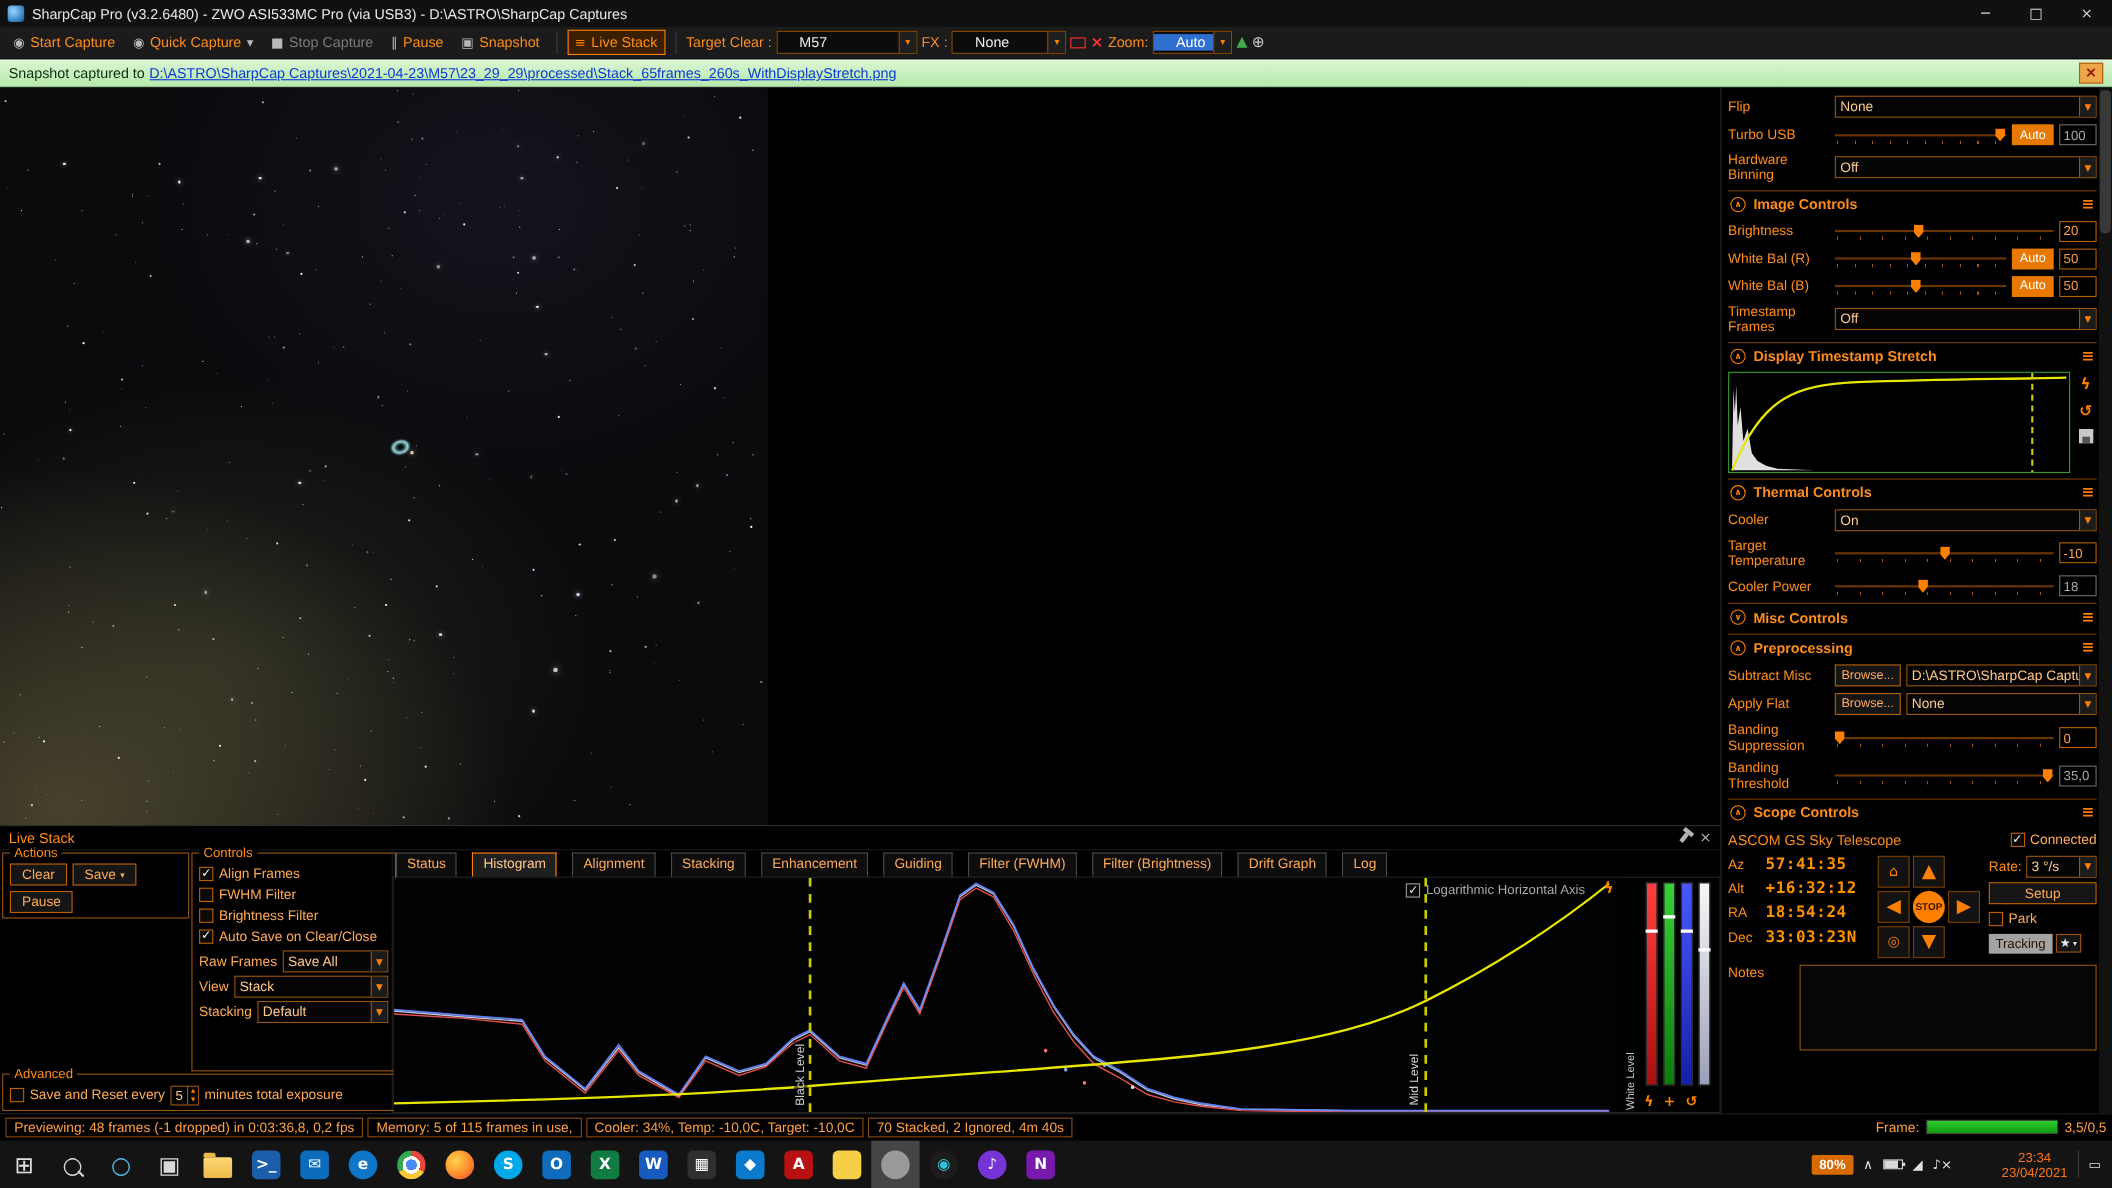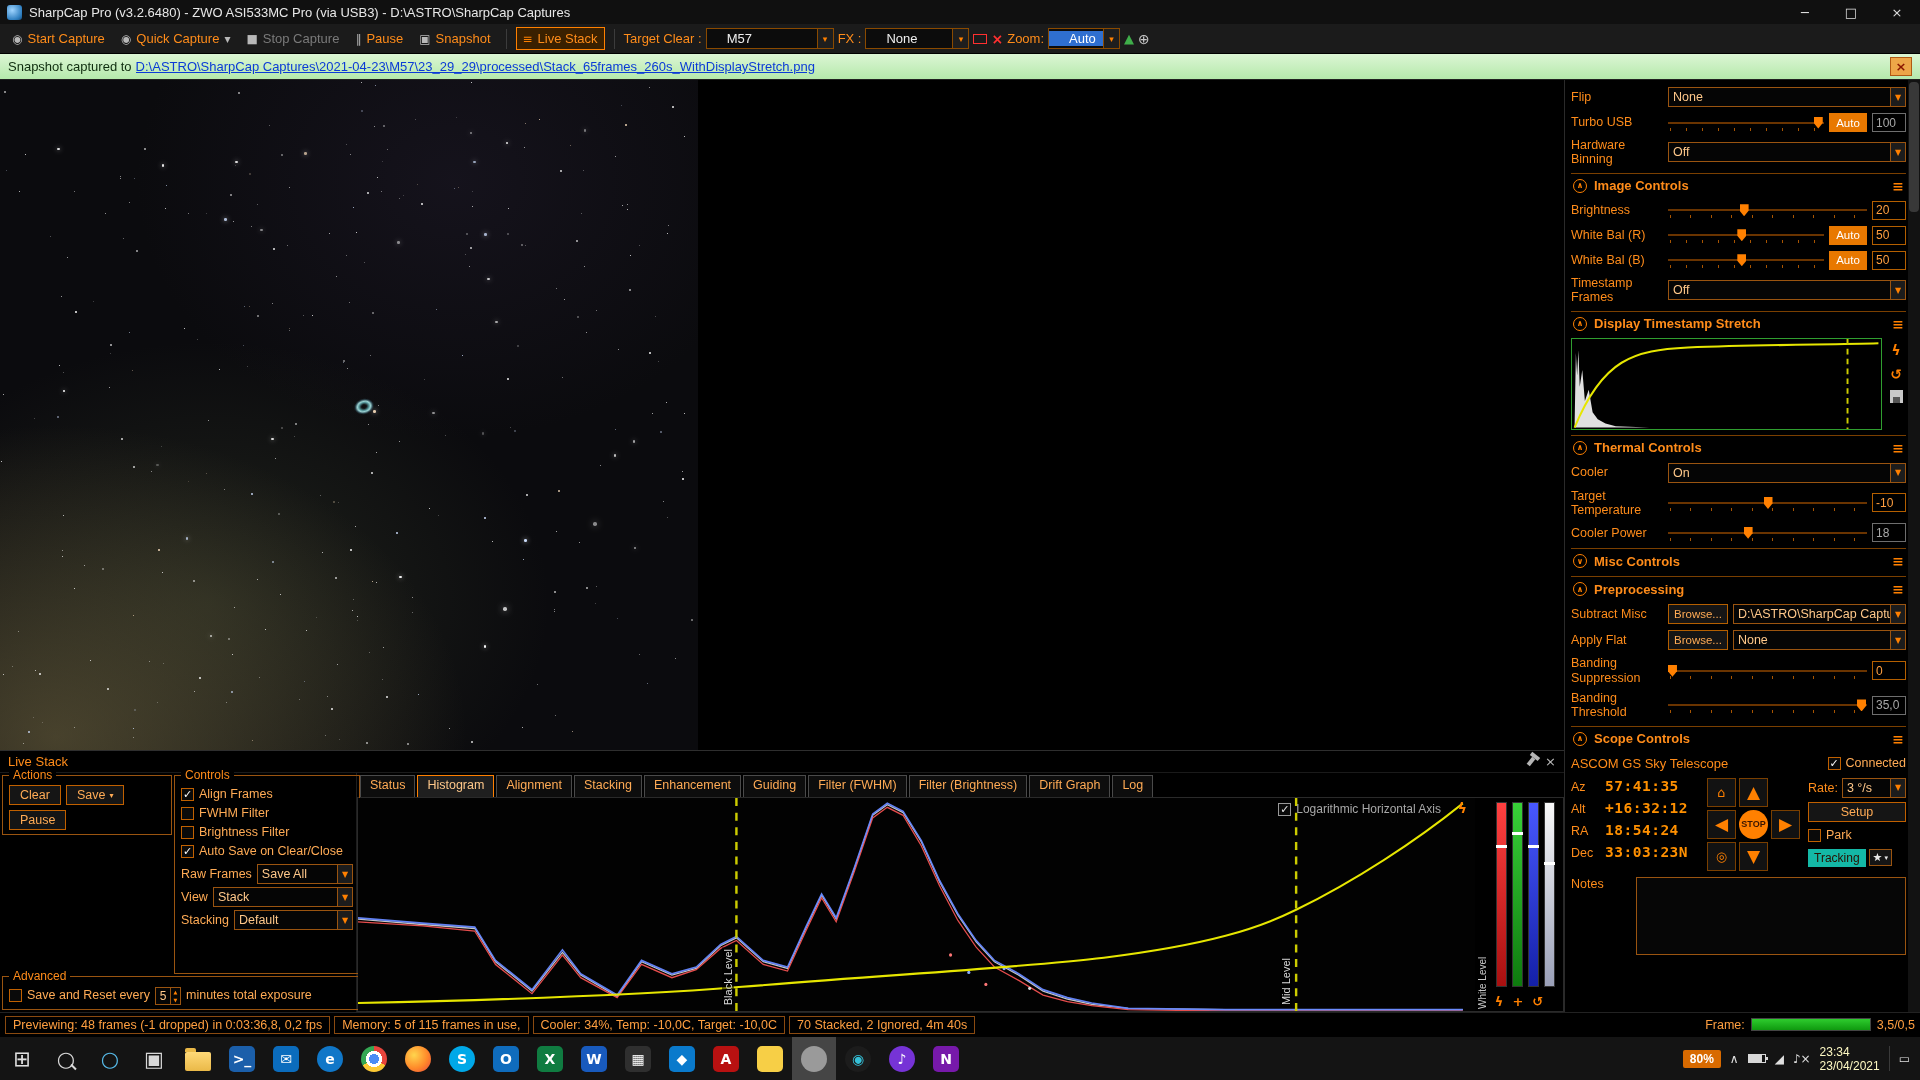--- a/index.html
+++ b/index.html
@@ -76,21 +76,21 @@
   .ls-dd-row { display:flex; align-items:center; gap:5px; margin-top:3px; color:#ffab55; font-size:12.5px; }
   .dd { height:20px; background:#050505; border:1px solid #9a5410; color:#ffc88a; display:flex; align-items:center; font-size:12.5px; position:relative; min-width:0; }
   .dd-val { padding:0 4px; flex:1; white-space:nowrap; overflow:hidden; }
   .dd-arrow { width:15px; height:100%; background:#1c1c1c; border-left:1px solid #9a5410; color:#ff8000; font-size:8px; display:flex; align-items:center; justify-content:center; flex-shrink:0; }
   .spin { display:inline-flex; border:1px solid #9a5410; height:18px; background:#050505; }
   .spin-val { width:14px; color:#ffc88a; text-align:center; font-size:12px; line-height:16px; }
   .spin-arr { width:10px; display:flex; flex-direction:column; color:#ff8000; font-size:5px; line-height:8px; align-items:center; justify-content:center; border-left:1px solid #9a5410; }
 
   
   .hist-panel { flex:1; min-width:0; display:flex; flex-direction:column; border-left:1px solid #1e1e1e; }
-  .tabsrow { height:24px; display:flex; gap:2px; padding:2px 3px 0 3px; }
+  .tabsrow { height:24px; display:flex; gap:14px; padding:2px 3px 0 3px; }
   .tab { border:1px solid #4a4a4a; border-bottom:none; background:#0d0d0d; color:#ffab55; font-size:12.5px; padding:2px 9px; }
   .tab.active { border-color:#ff8000; background:#1f1f1f; color:#ffc88a; }
   .graph-wrap { flex:1; min-height:0; display:flex; border:1px solid #2a2a2a; }
   .graph { flex:1; position:relative; background:#020202; }
   .graph svg { position:absolute; inset:0; width:100%; height:100%; }
   .vlabel { position:absolute; bottom:4px; writing-mode:vertical-rl; transform:rotate(180deg); color:#d8d8d8; font-size:11px; background:rgba(0,0,0,.55); padding:2px 0; }
   .logaxis { position:absolute; top:4px; right:34px; display:flex; align-items:center; gap:5px; color:#a8a8a8; font-size:12px; }
   .graph-flash { position:absolute; top:2px; right:8px; color:#ff8000; font-size:14px; font-weight:bold; }
   .rgb-col { width:88px; flex-shrink:0; background:#000; display:flex; padding:4px 2px 2px 2px; position:relative; }
   .wl-label { writing-mode:vertical-rl; transform:rotate(180deg); color:#c8c8c8; font-size:10px; margin-right:1px; }
@@ -136,21 +136,21 @@
   .coords { width:128px; flex-shrink:0; }
   .coord { display:flex; align-items:baseline; height:22px; }
   .cl { width:34px; color:#ff8c1a; font-size:12.5px; }
   .cv { font-family:"DejaVu Sans Mono", monospace; font-weight:bold; color:#ff9000; font-size:14.5px; letter-spacing:.5px; }
   .pad { display:grid; grid-template-columns:repeat(3,29px); grid-template-rows:repeat(3,29px); gap:3px; }
   .pcell { display:flex; align-items:center; justify-content:center; }
   .pbtn { width:29px; height:29px; background:#121212; border:1px solid #7a3f00; color:#ff8000; font-size:17px; display:flex; align-items:center; justify-content:center; }
   .stopbtn { width:29px; height:29px; border-radius:50%; background:#ff8000; color:#3a1500; font-size:9px; font-weight:bold; display:flex; align-items:center; justify-content:center; }
   .scope-right { flex:1; display:flex; flex-direction:column; gap:4px; }
   .rate-row { display:flex; align-items:center; gap:4px; color:#ff8c1a; font-size:12.5px; }
-  .trackbtn { background:#14b8a6; color:#2a1000; font-size:12px; padding:2px 6px; }
+  .trackbtn { background:#a3a3a3; color:#2a1000; font-size:12px; padding:2px 6px; }
   .starbox { border:1px solid #9a5410; background:#151515; color:#e8e8e8; font-size:11px; padding:1px 3px; display:flex; align-items:center; gap:2px; }
   .notes-row { display:flex; gap:5px; padding:4px 0; color:#ff8c1a; font-size:12.5px; }
   .notes { flex:1; height:78px; background:#060606; border:1px solid #9a5410; resize:none; color:#ffc88a; }
 
   
   .statusbar { height:24px; background:#000; border-top:1px solid #222; display:flex; align-items:center; gap:4px; padding:0 5px; }
   .seg { border:1px solid #8a4a10; color:#ff9f40; font-size:12.5px; padding:1px 7px; white-space:nowrap; }
   .frame-area { margin-left:auto; display:flex; align-items:center; gap:6px; color:#ff9f40; font-size:12.5px; }
   .framebar { width:120px; height:13px; border:1px solid #444; background:#111; }
   .framefill { width:100%; height:100%; background:linear-gradient(#2ecc2e,#0f9a0f); }
@@ -166,21 +166,21 @@
   .tb-ic.folder { height:19px; margin-top:5px; background:linear-gradient(#ffd978,#eab948) !important; border-radius:2px; }
   .tb-ic.folder::before { content:""; position:absolute; top:-4px; left:0; width:11px; height:4px; background:#eab948; border-radius:2px 2px 0 0; }
   [data-name="taskbar-icon-search"] .tb-ic::after { content:""; position:absolute; width:7px; height:2px; background:#d8d8d8; transform:rotate(45deg); bottom:4px; right:2px; }
   [data-name="taskbar-icon-chrome"] .tb-ic { background:radial-gradient(circle, #4a8cf5 0 5px, #fff 5px 8px, transparent 8px), conic-gradient(#e8453c 0 120deg, #fcc934 120deg 240deg, #34a853 240deg 360deg) !important; border-radius:50%; }
   [data-name="taskbar-icon-firefox"] .tb-ic { background:radial-gradient(circle at 35% 35%, #ffd54d, #ff8a2a 55%, #e8453c) !important; border-radius:50%; }
   .tray { margin-left:auto; display:flex; align-items:center; gap:9px; padding-right:10px; }
   .battery-badge { background:#d86a00; color:#fff; font-size:12px; font-weight:bold; padding:2px 7px; border-radius:2px; }
   .tray-ic { color:#e0e0e0; font-size:12px; font-family:"DejaVu Sans","Liberation Sans",sans-serif; }
   .tray-batt { width:18px; height:9px; border:1px solid #d8d8d8; position:relative; background:linear-gradient(90deg,#d8d8d8 0 80%, transparent 80%); }
   .tray-batt::after { content:""; position:absolute; right:-3px; top:2px; width:2px; height:3px; background:#d8d8d8; }
-  .clock { color:#fef9c3; font-size:12px; line-height:14px; }
+  .clock { color:#f97316; font-size:12px; text-align:center; line-height:14px;margin-left:36px; }
   .divider { width:1px; background:#3a3a3a; height:60%; align-self:center; }
 </style>
 </head>
 <body>
 
 <div class="app" data-name="sharpcap-window">
 
   <div class="titlebar" data-name="titlebar">
     <span class="app-icon" data-name="app-icon"></span>
     <span data-name="window-title">SharpCap Pro (v3.2.6480) - ZWO ASI533MC Pro (via USB3) - D:\ASTRO\SharpCap Captures</span>

